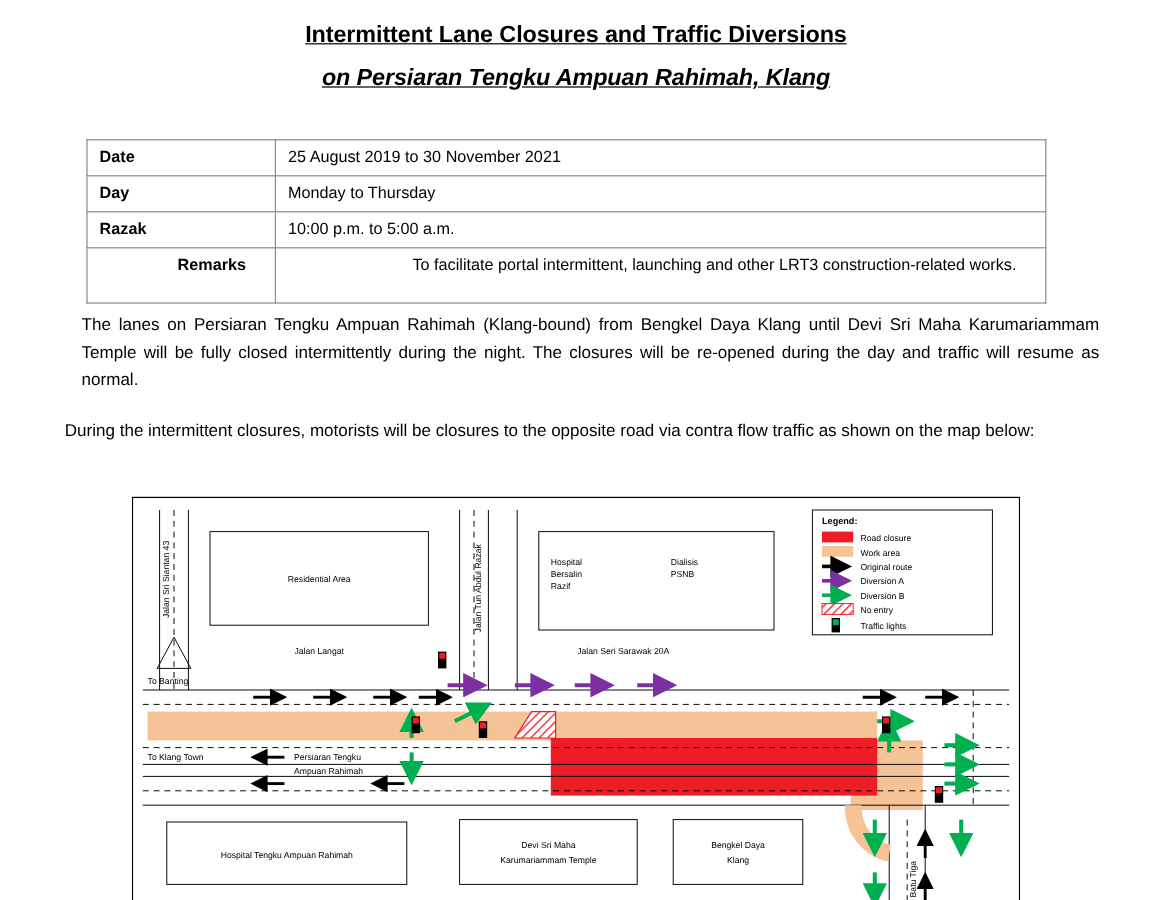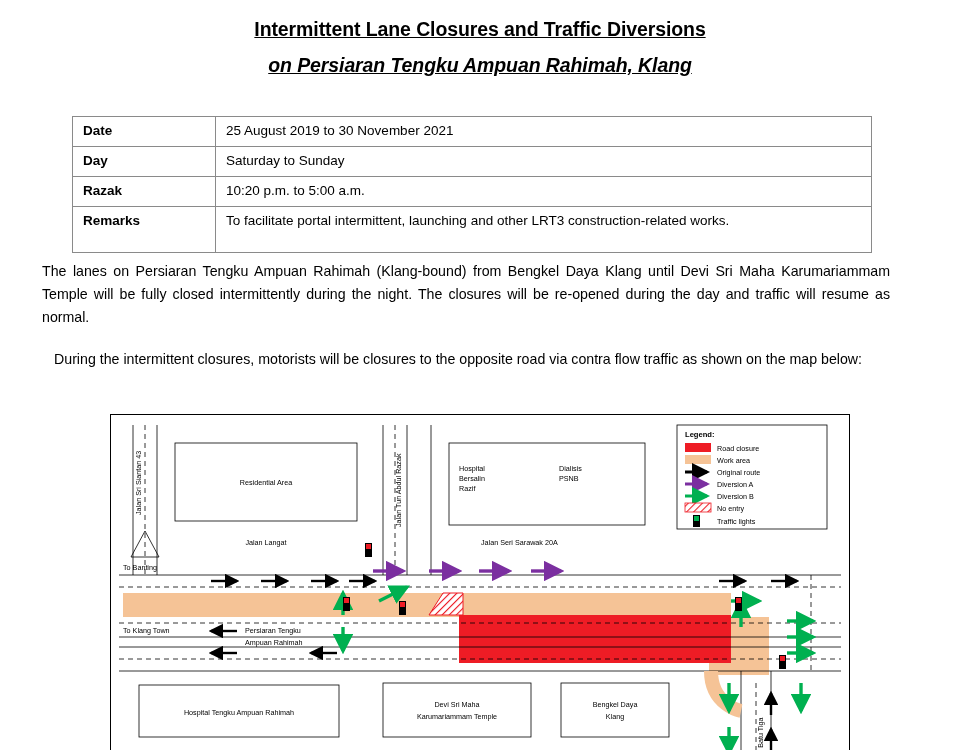--- a/index.html
+++ b/index.html
@@ -49,42 +49,43 @@
   .info-table {
     position: absolute;
     left: 72px;
     top: 90px;
     width: 800px;
     border-collapse: collapse;
     font-size: 13.5px;
   }
   .info-table td {
     border: 1px solid #8a8a8a;
-    padding: 5px 10px 6px 10px;
+    padding: 5px 24px 6px 10px;
     vertical-align: top;
     line-height: 18px;
   }
   .info-table td.label {
     width: 122px;
     font-weight: bold;
   }
   .info-table tr.tall td {
     height: 34px;
+    text-align: right;
   }
 
   
   .para {
     position: absolute;
     font-size: 14.2px;
     line-height: 23px;
     text-align: justify;
     text-justify: inter-word;
   }
   .para-1 {
-    left: 42px;
+    left: 68px;
     top: 234px;
     width: 848px;
   }
   .para-2 {
     left: 54px;
     top: 322px;
     width: 848px;
   }
 
   
@@ -125,25 +126,25 @@
   </div>
 
   <table class="info-table">
     <tbody>
         <tr>
       <td class="label">Date</td>
       <td>25 August 2019 to 30 November 2021</td>
     </tr>
     <tr>
       <td class="label">Day</td>
-      <td>Saturday to Sunday</td>
+      <td>Monday to Thursday</td>
     </tr>
     <tr>
       <td class="label">Razak</td>
-      <td>10:20 p.m. to 5:00 a.m.</td>
+      <td>10:00 p.m. to 5:00 a.m.</td>
     </tr>
     <tr class="tall">
       <td class="label">Remarks</td>
       <td>To facilitate portal intermittent, launching and other LRT3 construction-related works.</td>
     </tr>
   </tbody>
     </table>
 
   <div class="para para-1">The lanes on Persiaran Tengku Ampuan Rahimah (Klang-bound) from Bengkel Daya Klang until Devi Sri Maha Karumariammam Temple will be fully closed intermittently during the night. The closures will be re-opened during the day and traffic will resume as normal.</div>
   <div class="para para-2">During the intermittent closures, motorists will be closures to the opposite road via contra flow traffic as shown on the map below:</div>

